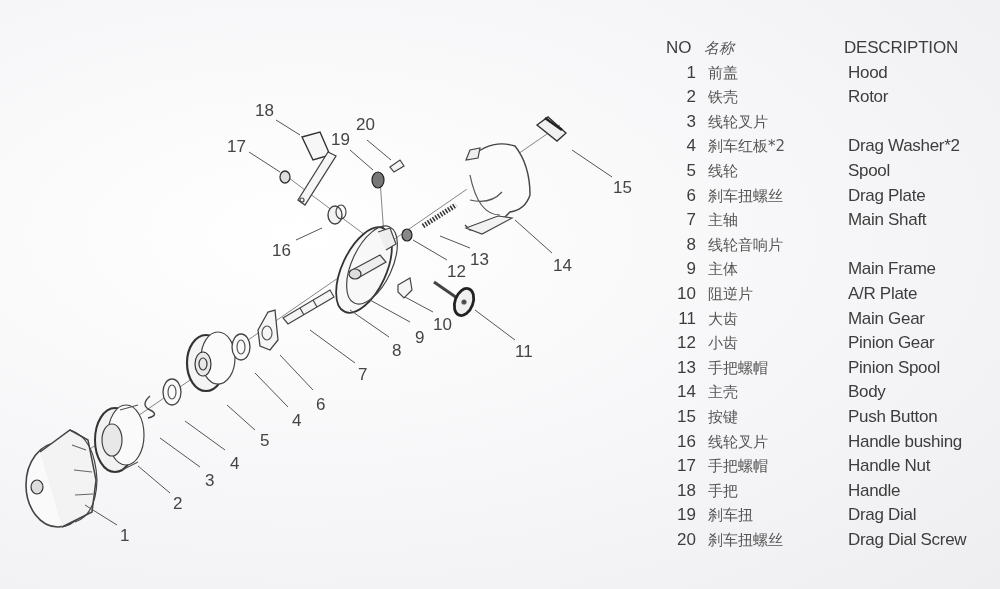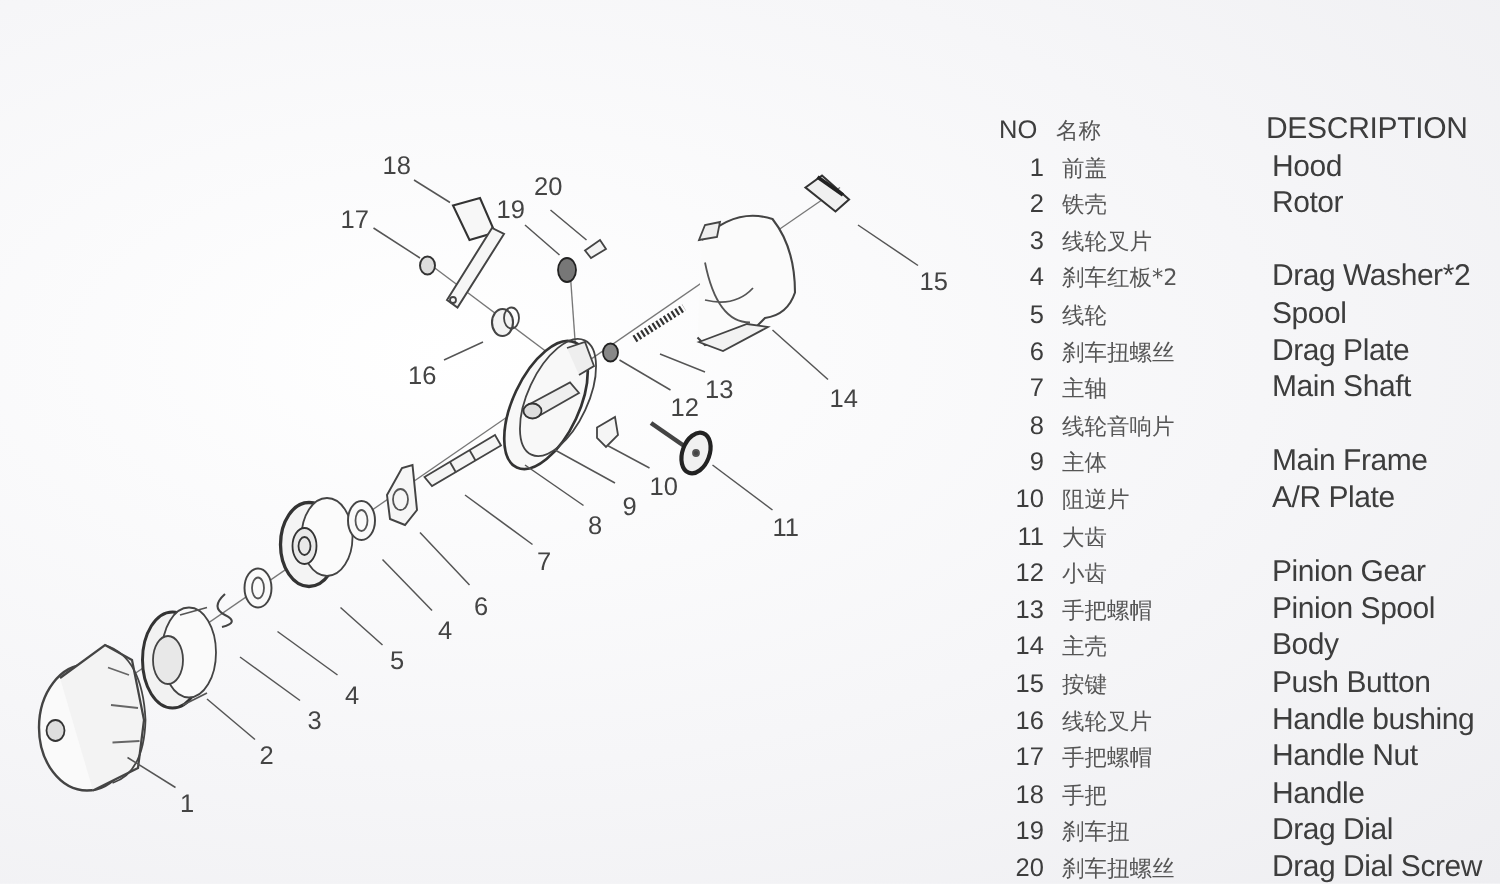--- a/index.html
+++ b/index.html
@@ -19,25 +19,25 @@
     position: absolute; font-size: 17px; color: #444; line-height: 1;
     font-family: "Liberation Sans", sans-serif;
   }
   .table {
     position: absolute; left: 666px; top: 38px; width: 330px;
   }
   .row {
     display: flex; align-items: baseline; height: 24.6px;
     font-size: 17px; color: #3d3d3d;
   }
-  .row .no { width: 30px; text-align: right; padding-right: 0; margin-top: 39px; }
+  .row .no { width: 30px; text-align: right; padding-right: 0; }
   .row .cn { width: 140px; padding-left: 12px; font-family: "DejaVu Sans", sans-serif; font-size: 15px; color: #555; }
-  .row .desc { flex: 1; font-family: "Liberation Sans", sans-serif; font-size: 20px; letter-spacing: -0.3px; }
+  .row .desc { flex: 1; font-family: "Liberation Sans", sans-serif; font-size: 17px; letter-spacing: -0.3px; }
   .hdr .no { text-align: left; width: 30px; }
-  .hdr .cn { padding-left: 8px; }
+  .hdr .cn { padding-left: 8px; font-style: italic; }
   .hdr .desc { letter-spacing: -0.2px; }
 </style>
 </head>
 <body>
 
 <div class="sheet">
 
   <svg class="diagram" width="660" height="589" viewBox="0 0 660 589">
     <g fill="none" stroke="#555" stroke-width="1.2">
 
@@ -236,20 +236,21 @@
         <span class="desc">Main Frame</span>
       </div>
     <div class="row">
         <span class="no">10</span>
         <span class="cn">阻逆片</span>
         <span class="desc">A/R Plate</span>
       </div>
     <div class="row">
         <span class="no">11</span>
         <span class="cn">大齿</span>
+        <span class="desc">Main Gear</span>
       </div>
     <div class="row">
         <span class="no">12</span>
         <span class="cn">小齿</span>
         <span class="desc">Pinion Gear</span>
       </div>
     <div class="row">
         <span class="no">13</span>
         <span class="cn">手把螺帽</span>
         <span class="desc">Pinion Spool</span>

